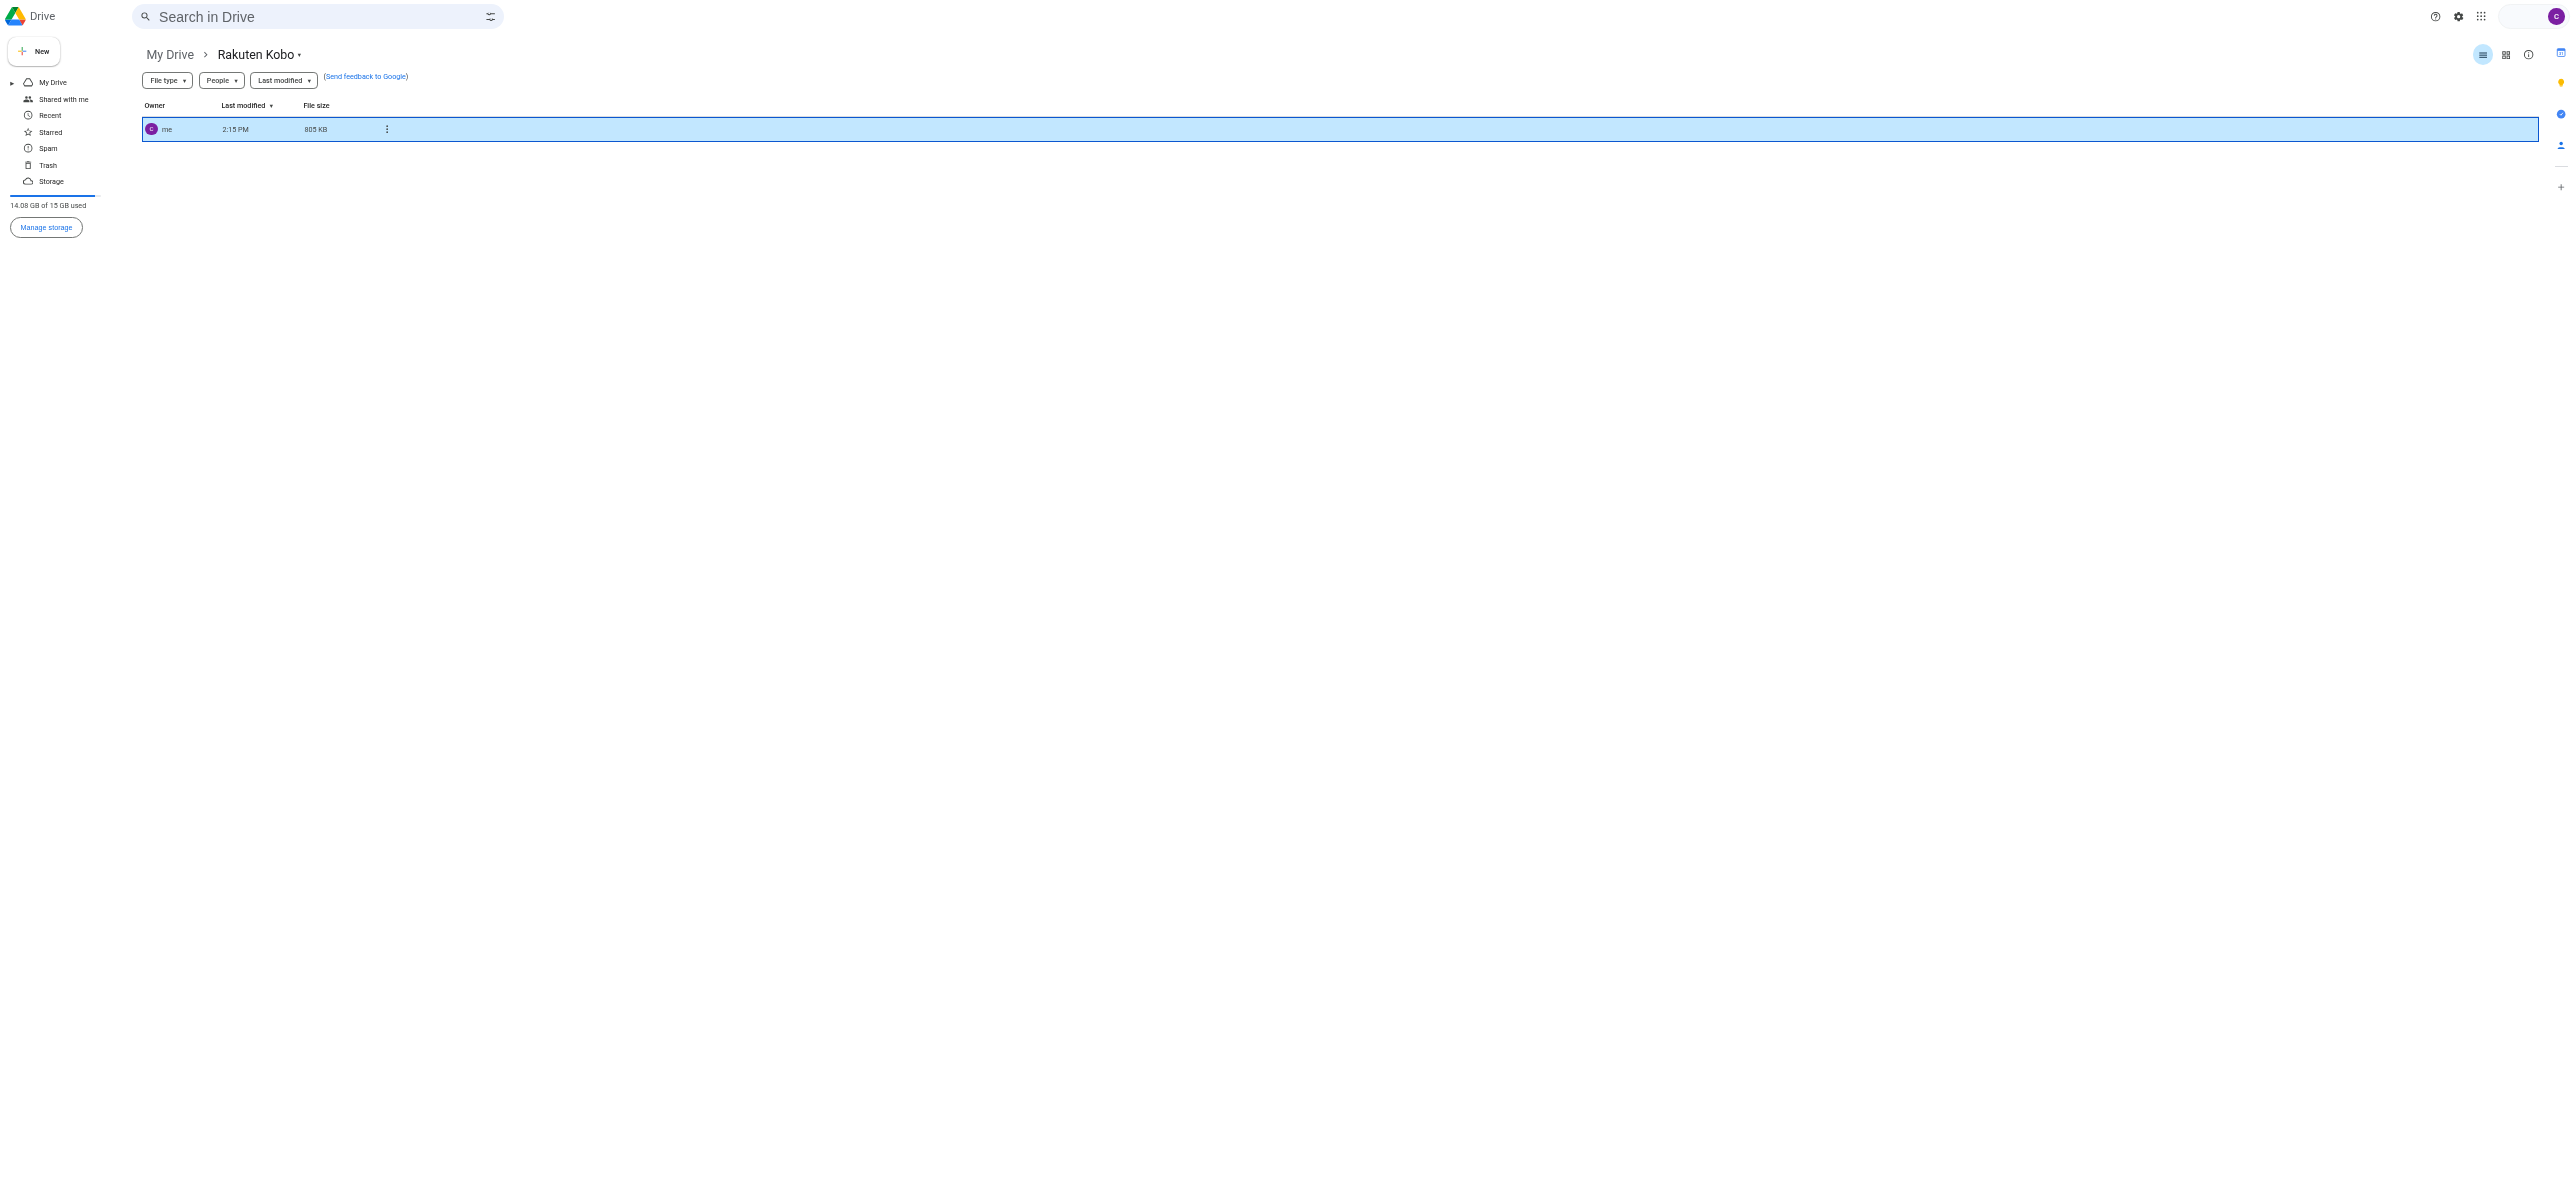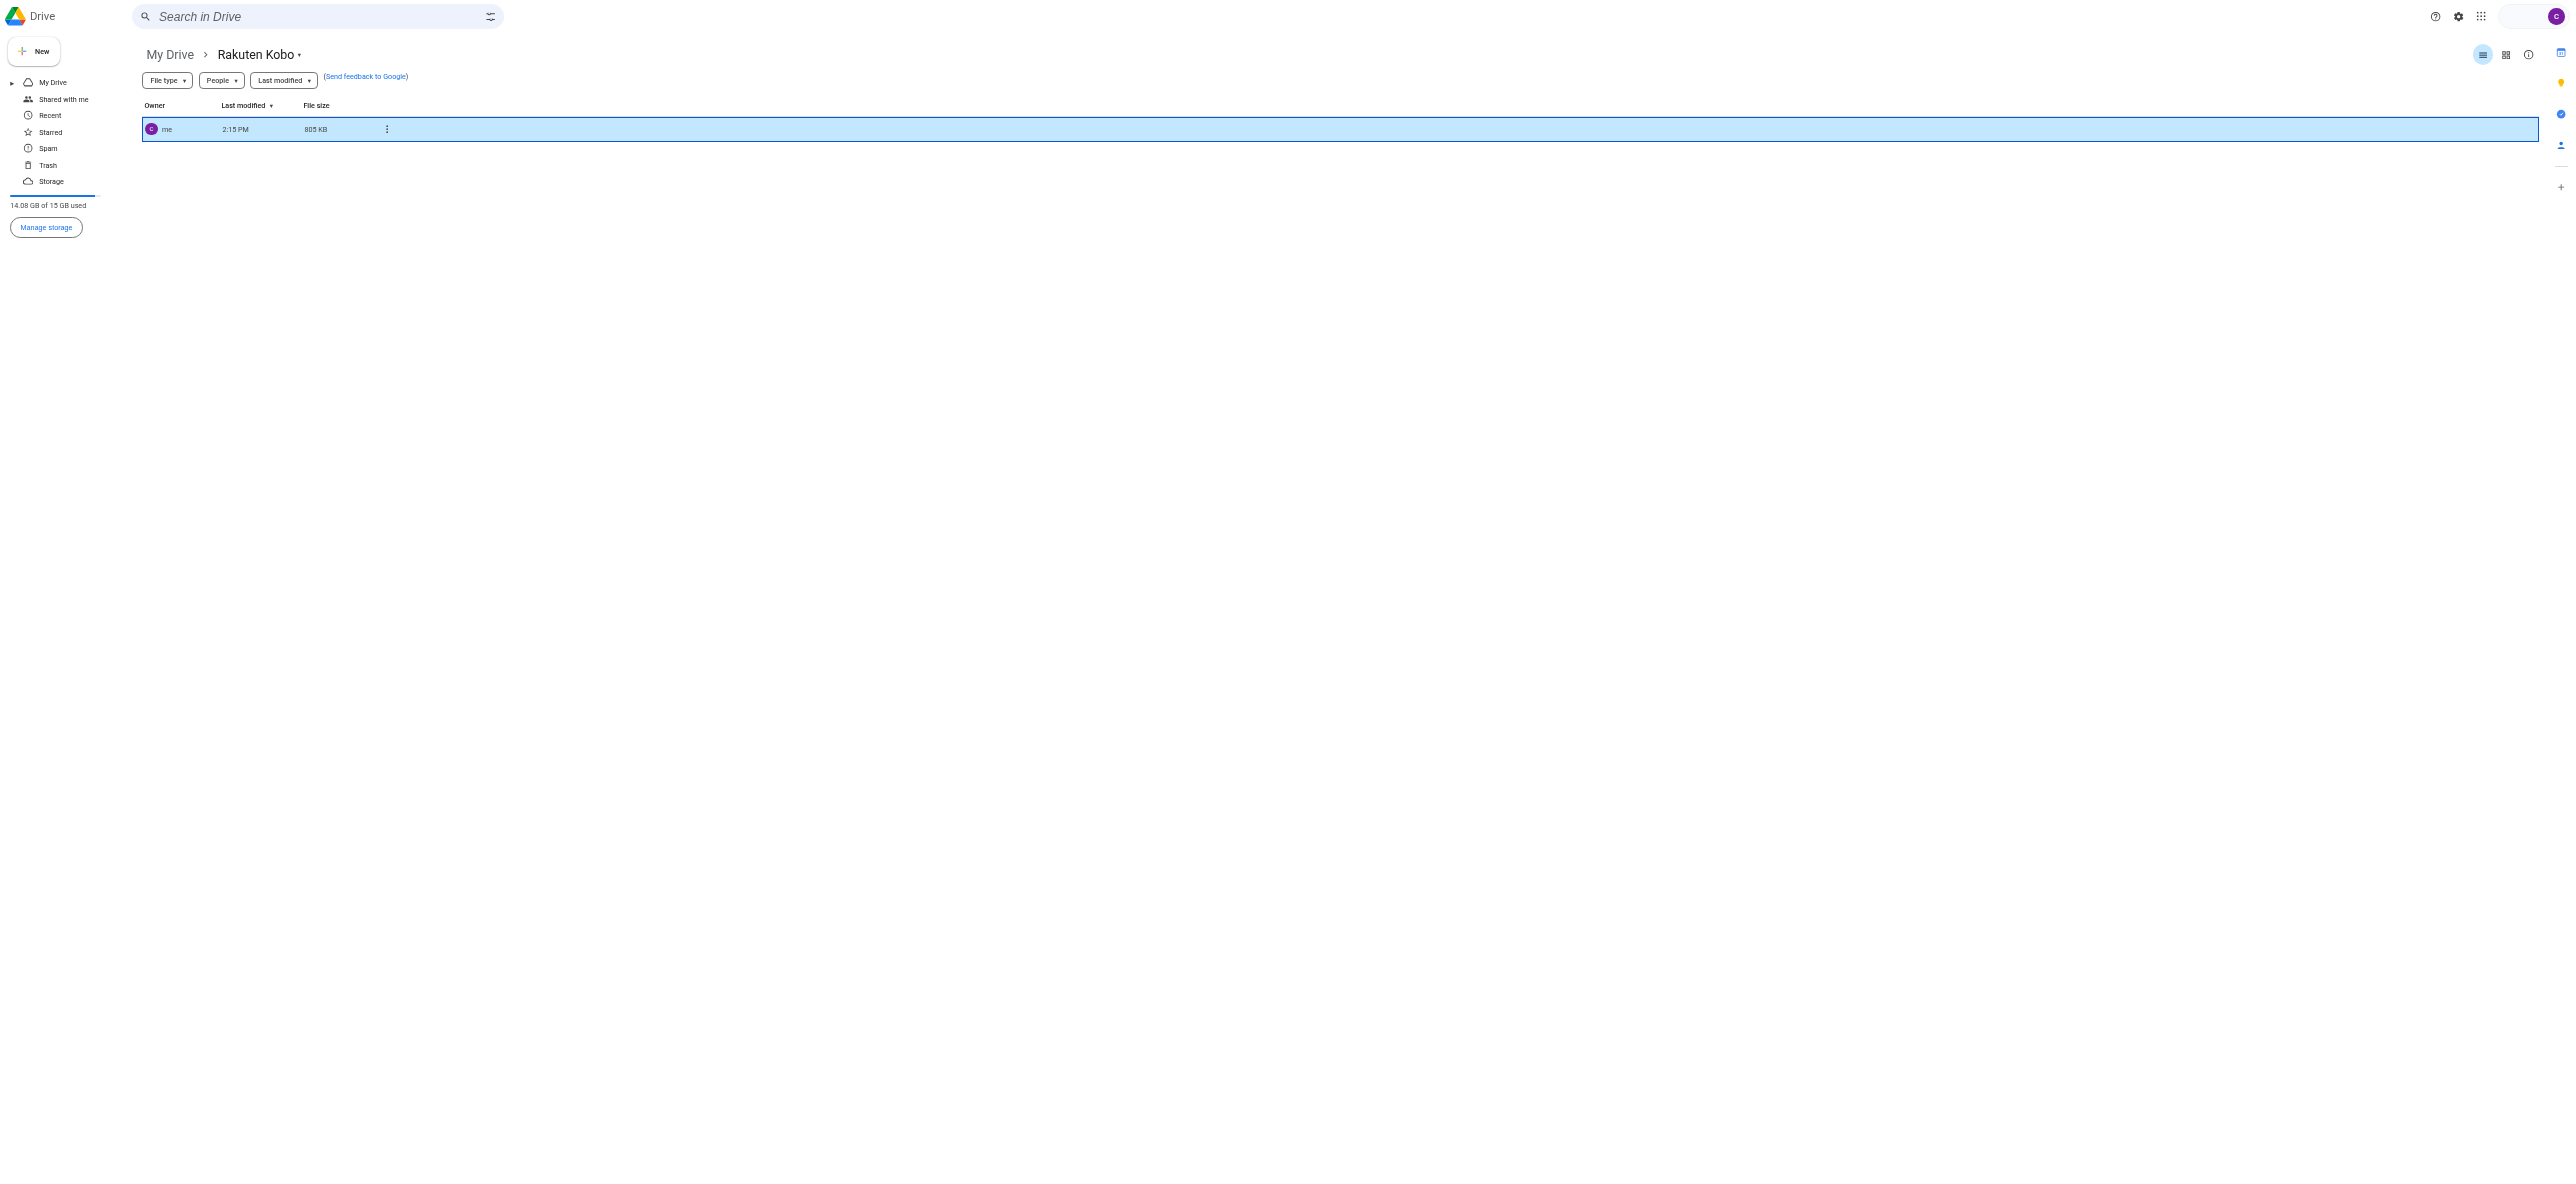--- a/index.html
+++ b/index.html
@@ -43,25 +43,24 @@
     width: 20.6px; height: 20.6px;
     border-radius: 50%;
     display: flex; align-items: center; justify-content: center;
     cursor: pointer;
     color: #444746;
   }
   .search-input {
     flex: 1;
     border: none;
     background: transparent;
-    font-size: 12px;
+    font-size: 14px;
     color: #202124;
     outline: none;
     padding: 0 3.1px;
-    font-style: italic;
   }
   .search-input::placeholder { color: #5f6368; }
   .topbar-right {
     display: flex;
     align-items: center;
     gap: 2.1px;
     margin-left: auto;
     padding-right: 2.1px;
   }
   .avatar-pill {

